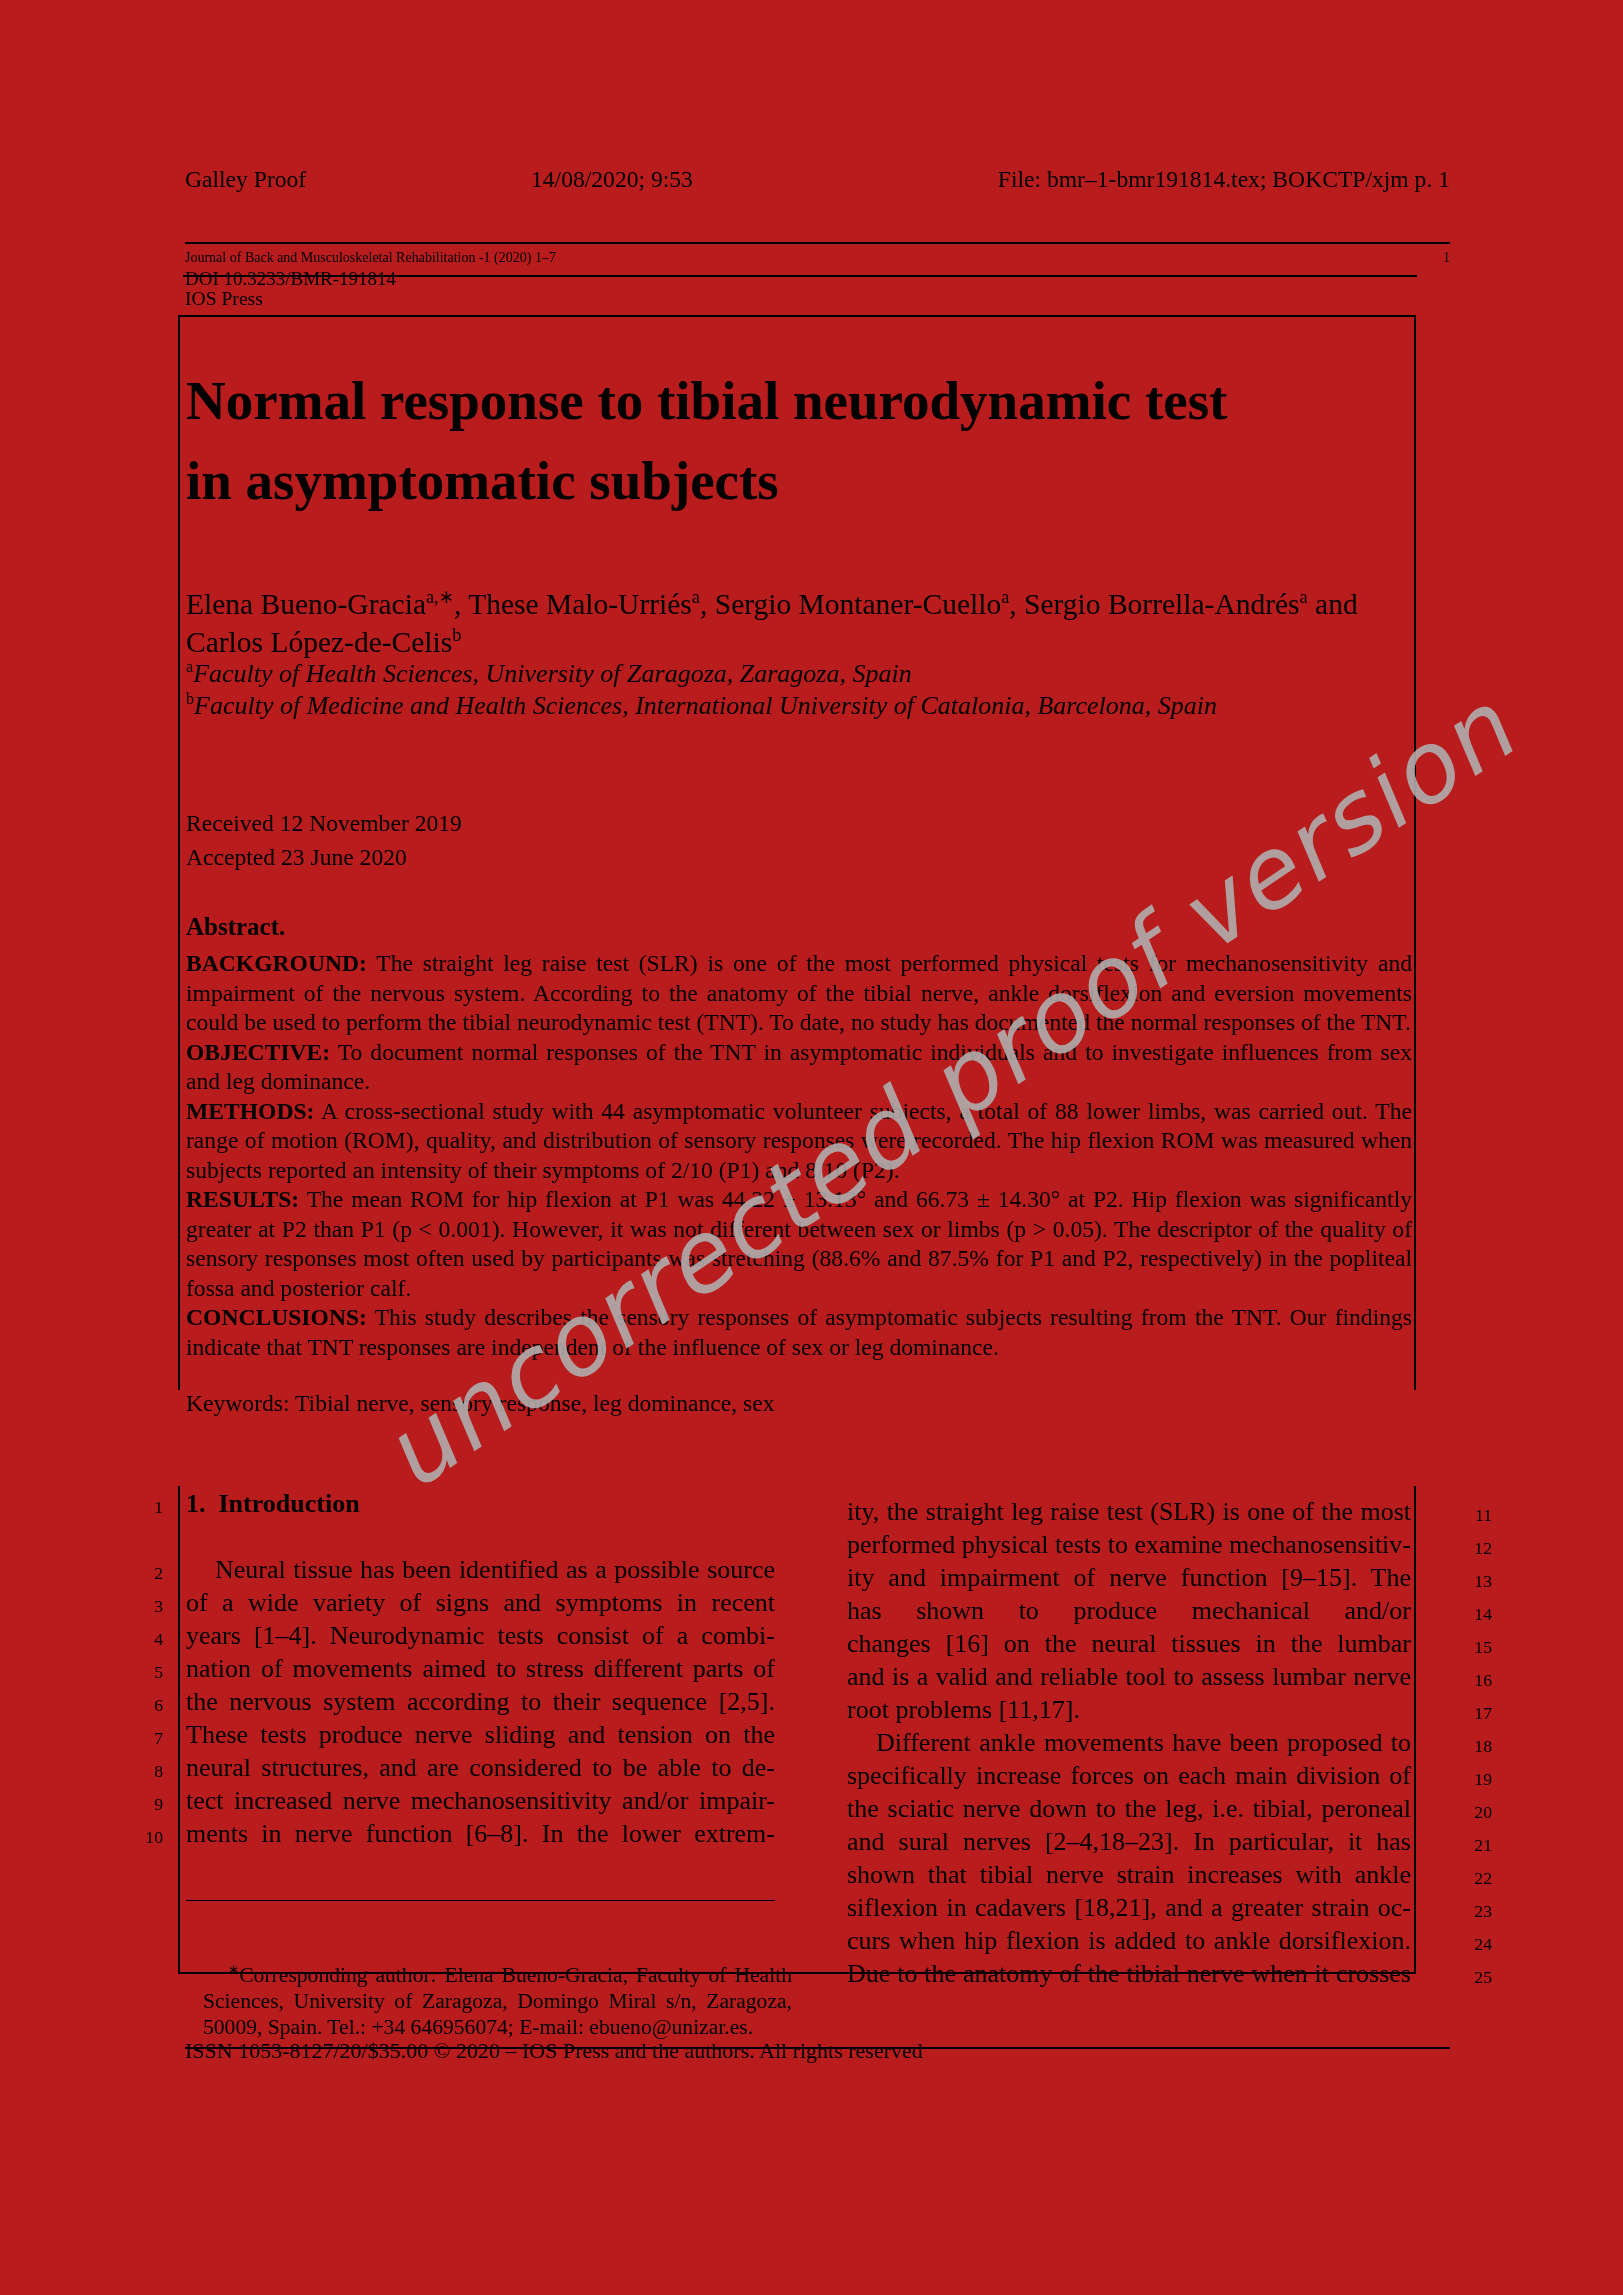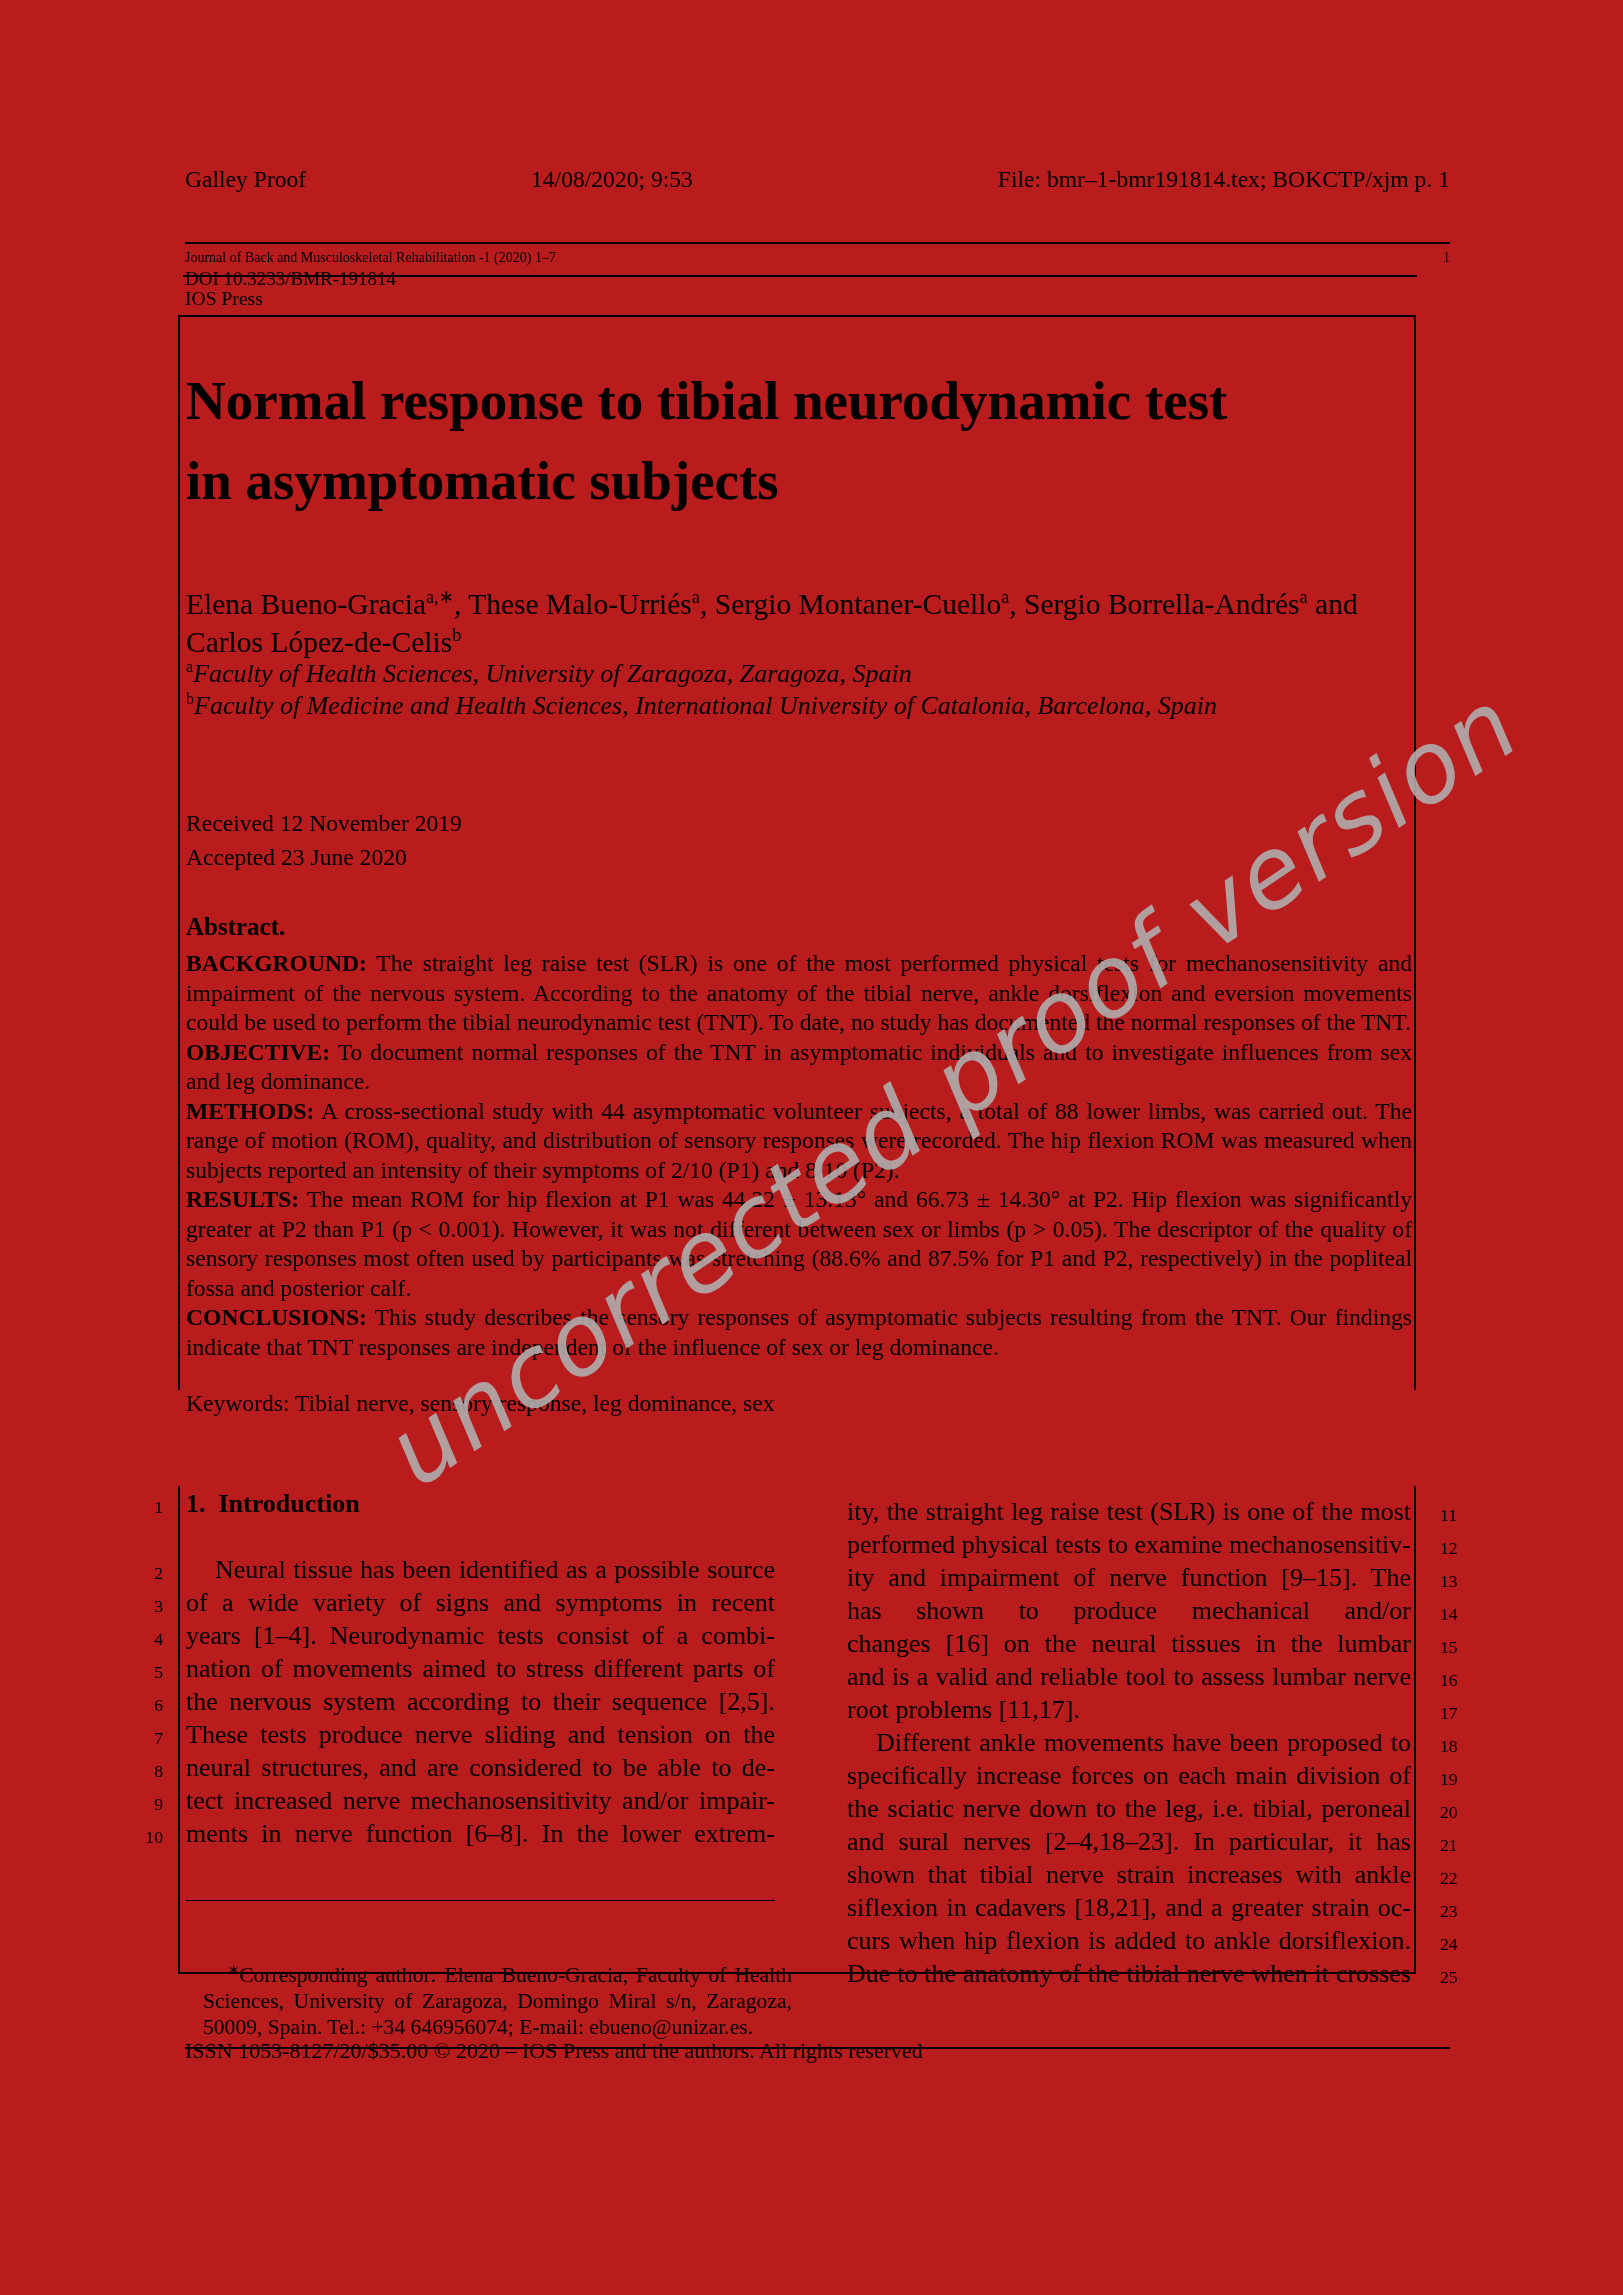--- a/index.html
+++ b/index.html
@@ -50,21 +50,21 @@
   #intro-left{top:1487px;left:186px;width:589px;font-size:26px;}
   #intro-right{top:1495px;left:847px;width:564px;font-size:26px;}
   .tline{height:33px;line-height:33px;overflow:hidden;text-align:justify;text-align-last:justify;-moz-text-align-last:justify;}
   .tline.head{font-weight:bold;text-align-last:left;white-space:pre;}
   .tline.end{text-align-last:left;}
   .tline.ind{text-indent:29px;}
   .tline.blank{}
 
   
   #line-numbers-left{top:1491px;left:117px;width:46px;text-align:right;font-size:17.7px;}
-  #line-numbers-right{top:1499px;left:1440px;width:52px;text-align:left;font-size:17.7px;}
+  #line-numbers-right{top:1499px;left:1440px;width:52px;text-align:right;font-size:17.7px;}
   .num-line{height:33px;line-height:33px;}
 
   
   #footnote-rule{top:1900px;left:186px;width:589px;height:1.3px;background:#000;}
   #footnote-block{top:1962px;left:186px;width:589px;font-size:21.6px;margin-left:17px;}
   .fn-line{height:26px;line-height:26px;text-align:justify;text-align-last:justify;overflow:hidden;}
   .fn-line.first{text-indent:25px;}
   .fn-line.last{text-align-last:left;}
 
   

